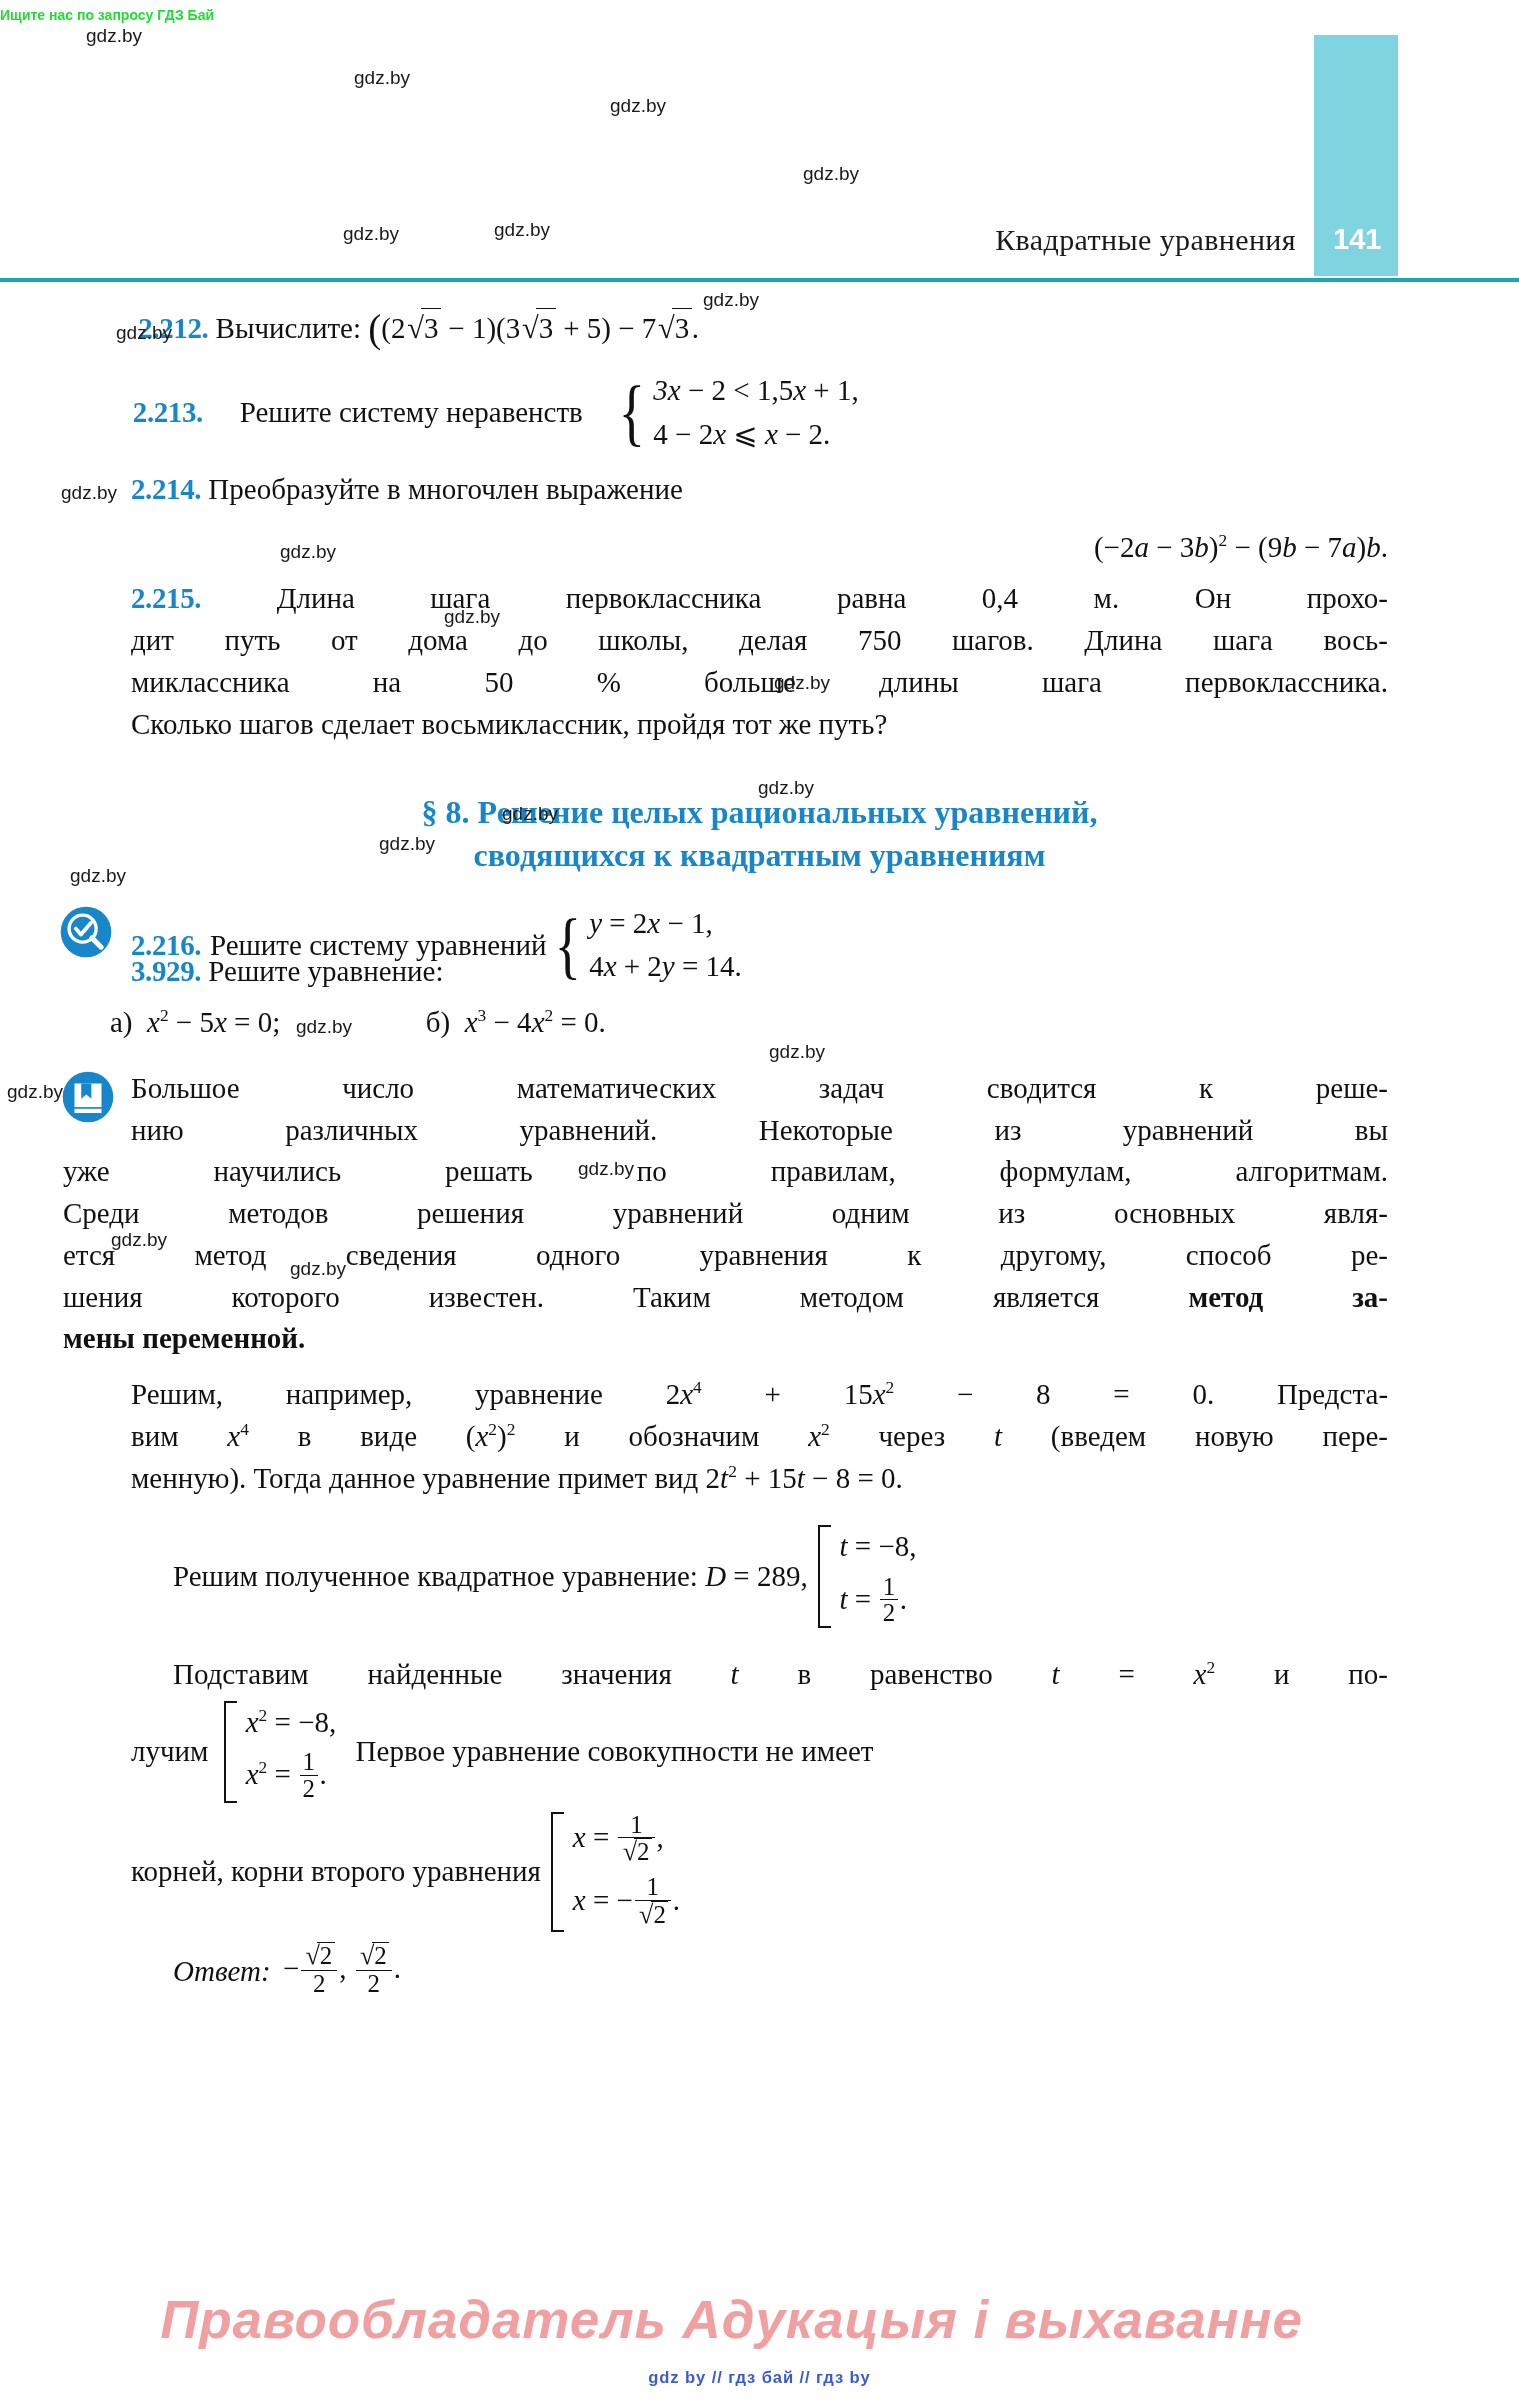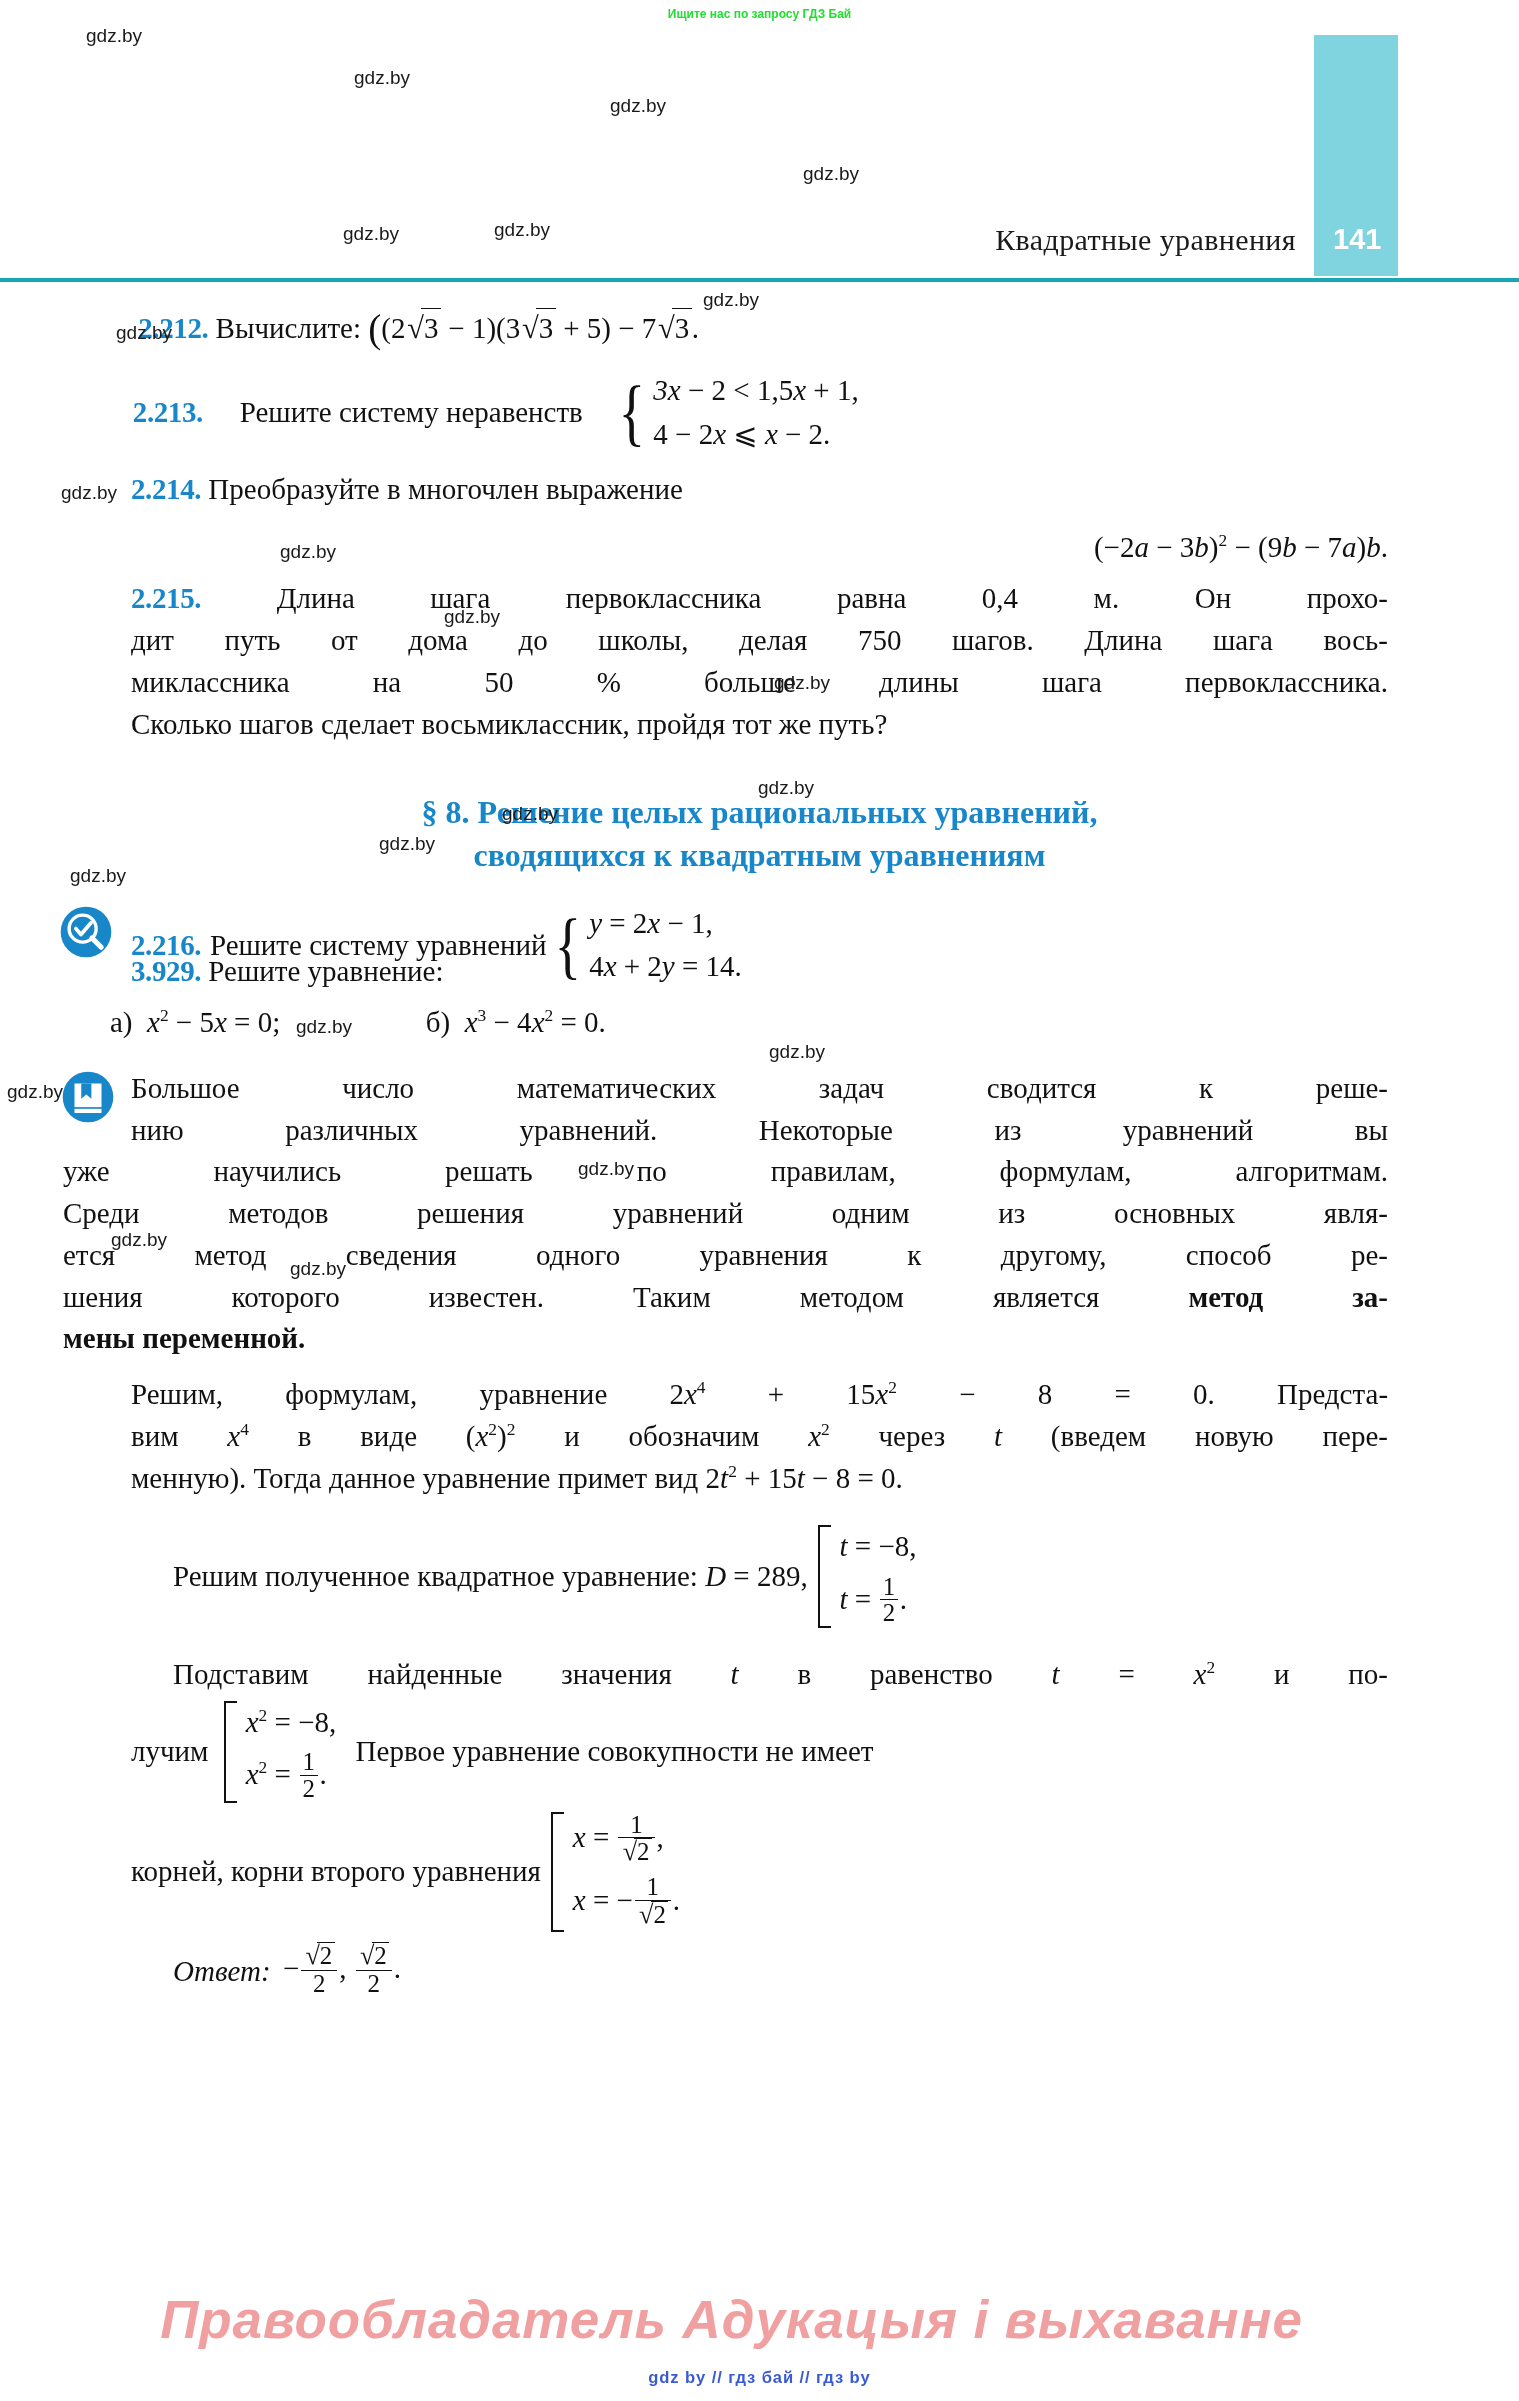--- a/index.html
+++ b/index.html
@@ -18,24 +18,24 @@
     overflow: hidden;
     background: #ffffff;
   }
 
   
   .promo {
     position: absolute;
     top: 7px;
     left: 0;
     width: 1519px;
-    text-align: center;
+    text-align: left;
     font-family: "Liberation Sans", sans-serif;
     font-weight: bold;
-    font-size: 12px;
+    font-size: 14px;
     color: #22dd33;
     letter-spacing: 0px;
   }
 
   
   .header-tab {
     position: absolute;
     left: 1314px;
     top: 35px;
     width: 84px;
@@ -356,21 +356,21 @@
       </div>
       <div class="justlast" style="margin-left:-68px;">
         <b>мены переменной.</b>
       </div>
     </div>
 
     <div style="height:14px;"></div>
 
     <div class="just math" style="text-indent:0;">
       <span>Решим,</span>
-      <span>формулам,</span>
+      <span>например,</span>
       <span>уравнение</span>
       <span>2<span class="mi">x</span><sup class="e">4</sup> + 15<span class="mi">x</span><sup class="e">2</sup> − 8 = 0.</span>
       <span>Предста-</span>
     </div>
     <div class="just math">
       вим <span class="mi">x</span><sup class="e">4</sup> в виде (<span class="mi">x</span><sup class="e">2</sup>)<sup class="e">2</sup> и обозначим <span class="mi">x</span><sup class="e">2</sup> через <span class="mi">t</span> (введем новую пере-
     </div>
     <div class="justlast math">
       менную). Тогда данное уравнение примет вид 2<span class="mi">t</span><sup class="e">2</sup> + 15<span class="mi">t</span> − 8 = 0.
     </div>

